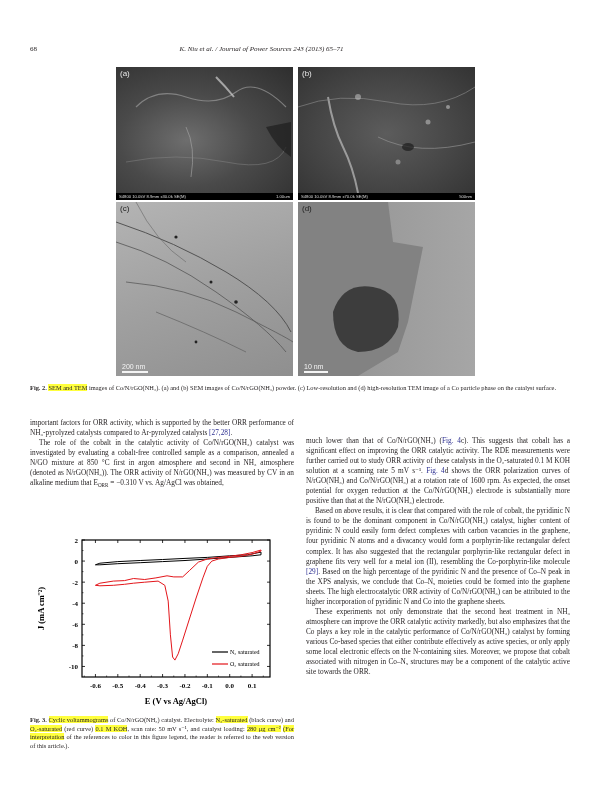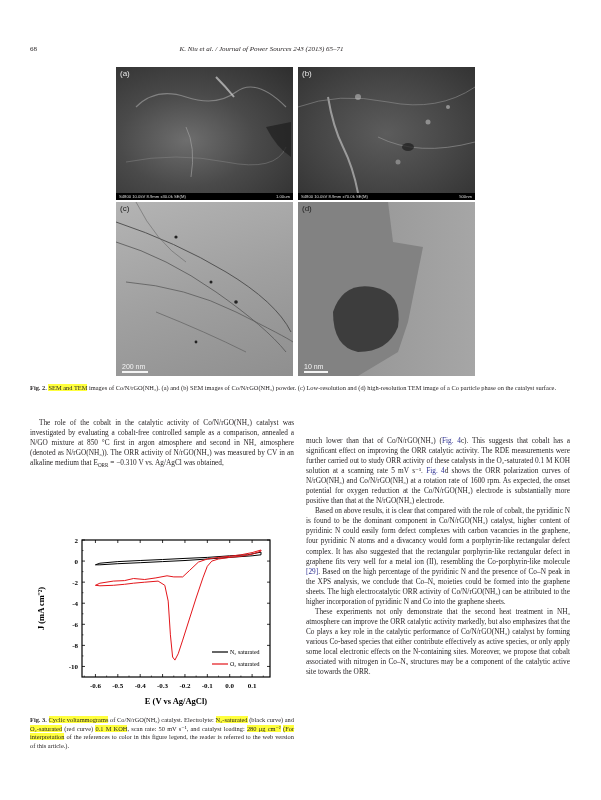--- a/index.html
+++ b/index.html
@@ -87,20 +87,21 @@
     <div class="tem-scale"><span>10 nm</span><span class="bar" style="width:24px"></span></div>
   </div>
 </div>
 
 <div class="abs cap" style="left:30px; top:384px; width:540px;">
   <b>Fig. 2.</b>
   <span class="hl">SEM and TEM</span><span> images of Co/N/rGO(NH₃). (a) and (b) SEM images of Co/N/rGO(NH₃) powder. (c) Low-resolution and (d) high-resolution TEM image of a Co particle phase on the catalyst surface.</span>
 </div>
 
 <div class="abs col" style="left:30px; top:418px; width:264px;">
+  <p><span>important factors for ORR activity, which is supported by the better ORR performance of NH₃-pyrolyzed catalysts compared to Ar-pyrolyzed catalysts </span><a class="ref">[27,28]</a><span>.</span></p>
   <p class="ind"><span>The role of the cobalt in the catalytic activity of Co/N/rGO(NH₃) catalyst was investigated by evaluating a cobalt-free controlled sample as a comparison, annealed a N/GO mixture at 850 °C first in argon atmosphere and second in NH₃ atmosphere (denoted as N/rGO(NH₃)). The ORR activity of N/rGO(NH₃) was measured by CV in an alkaline medium that E</span><sub>ORR</sub><span> = −0.310 V vs. Ag/AgCl was obtained,</span></p>
 </div>
 
 <svg class="abs" id="cv-chart" style="left:30px; top:530px;" width="270" height="180">
   <g id="chart-layer">
       <rect x="52" y="10" width="188" height="137" fill="none" stroke="#000" stroke-width="1.2"></rect>
       <line x1="65.42857142857144" x2="65.42857142857144" y1="147" y2="144" stroke="#000" stroke-width="0.8"></line>
       <line x1="65.42857142857144" x2="65.42857142857144" y1="10" y2="13" stroke="#000" stroke-width="0.8"></line>
       <text x="65.42857142857144" y="158" text-anchor="middle" class="chart-tick">-0.6</text>
       <line x1="87.80952380952381" x2="87.80952380952381" y1="147" y2="144" stroke="#000" stroke-width="0.8"></line>

